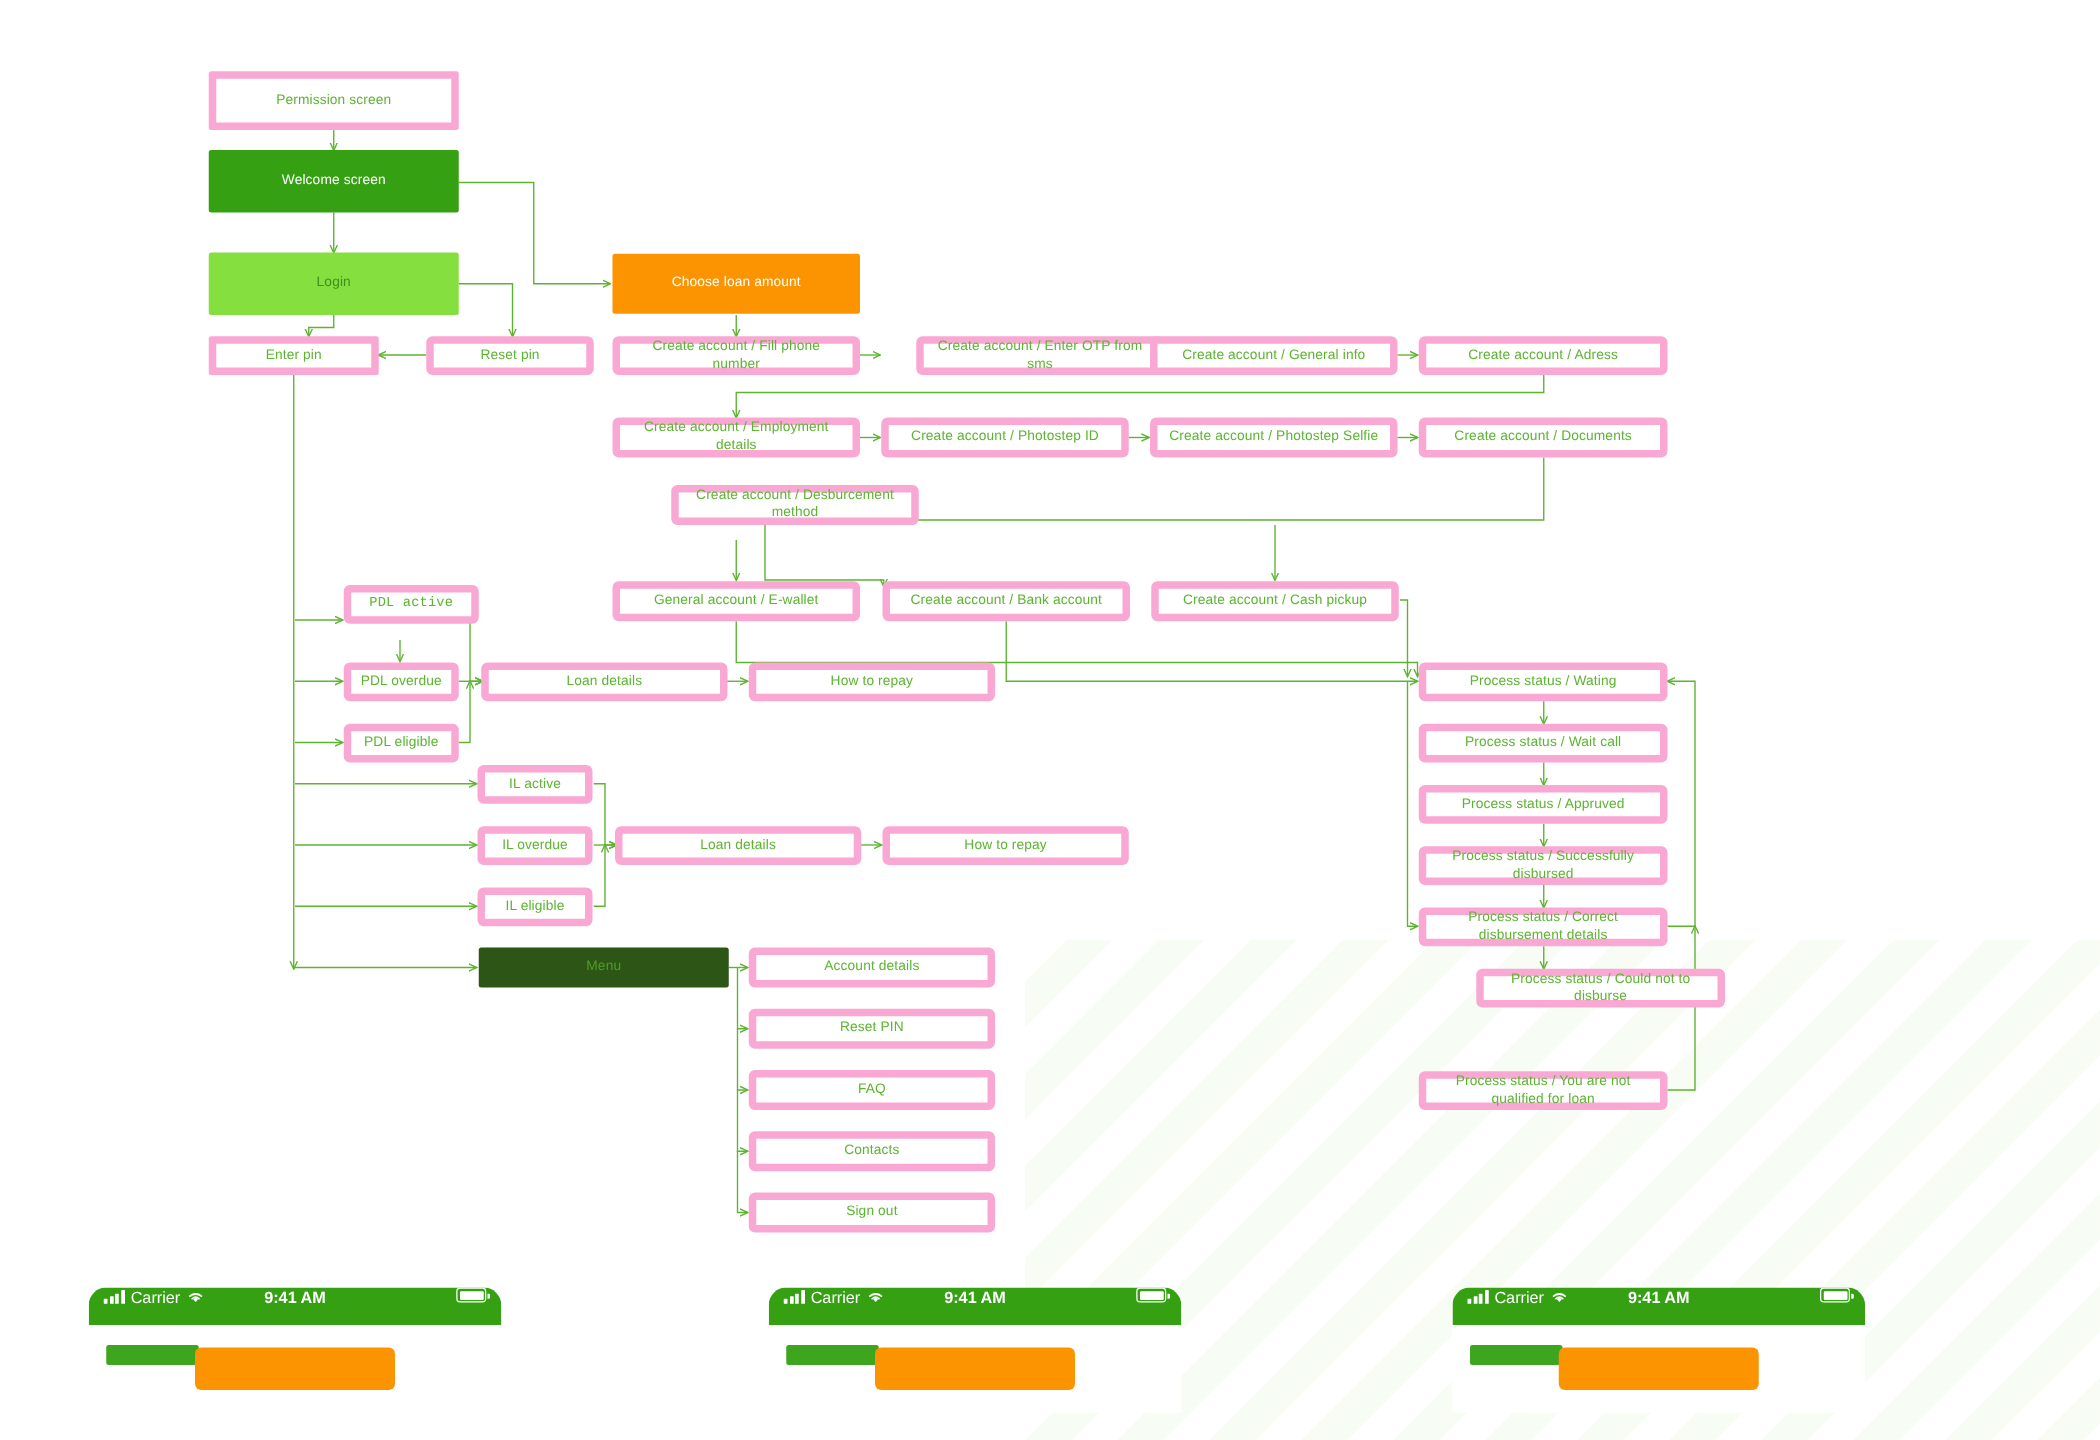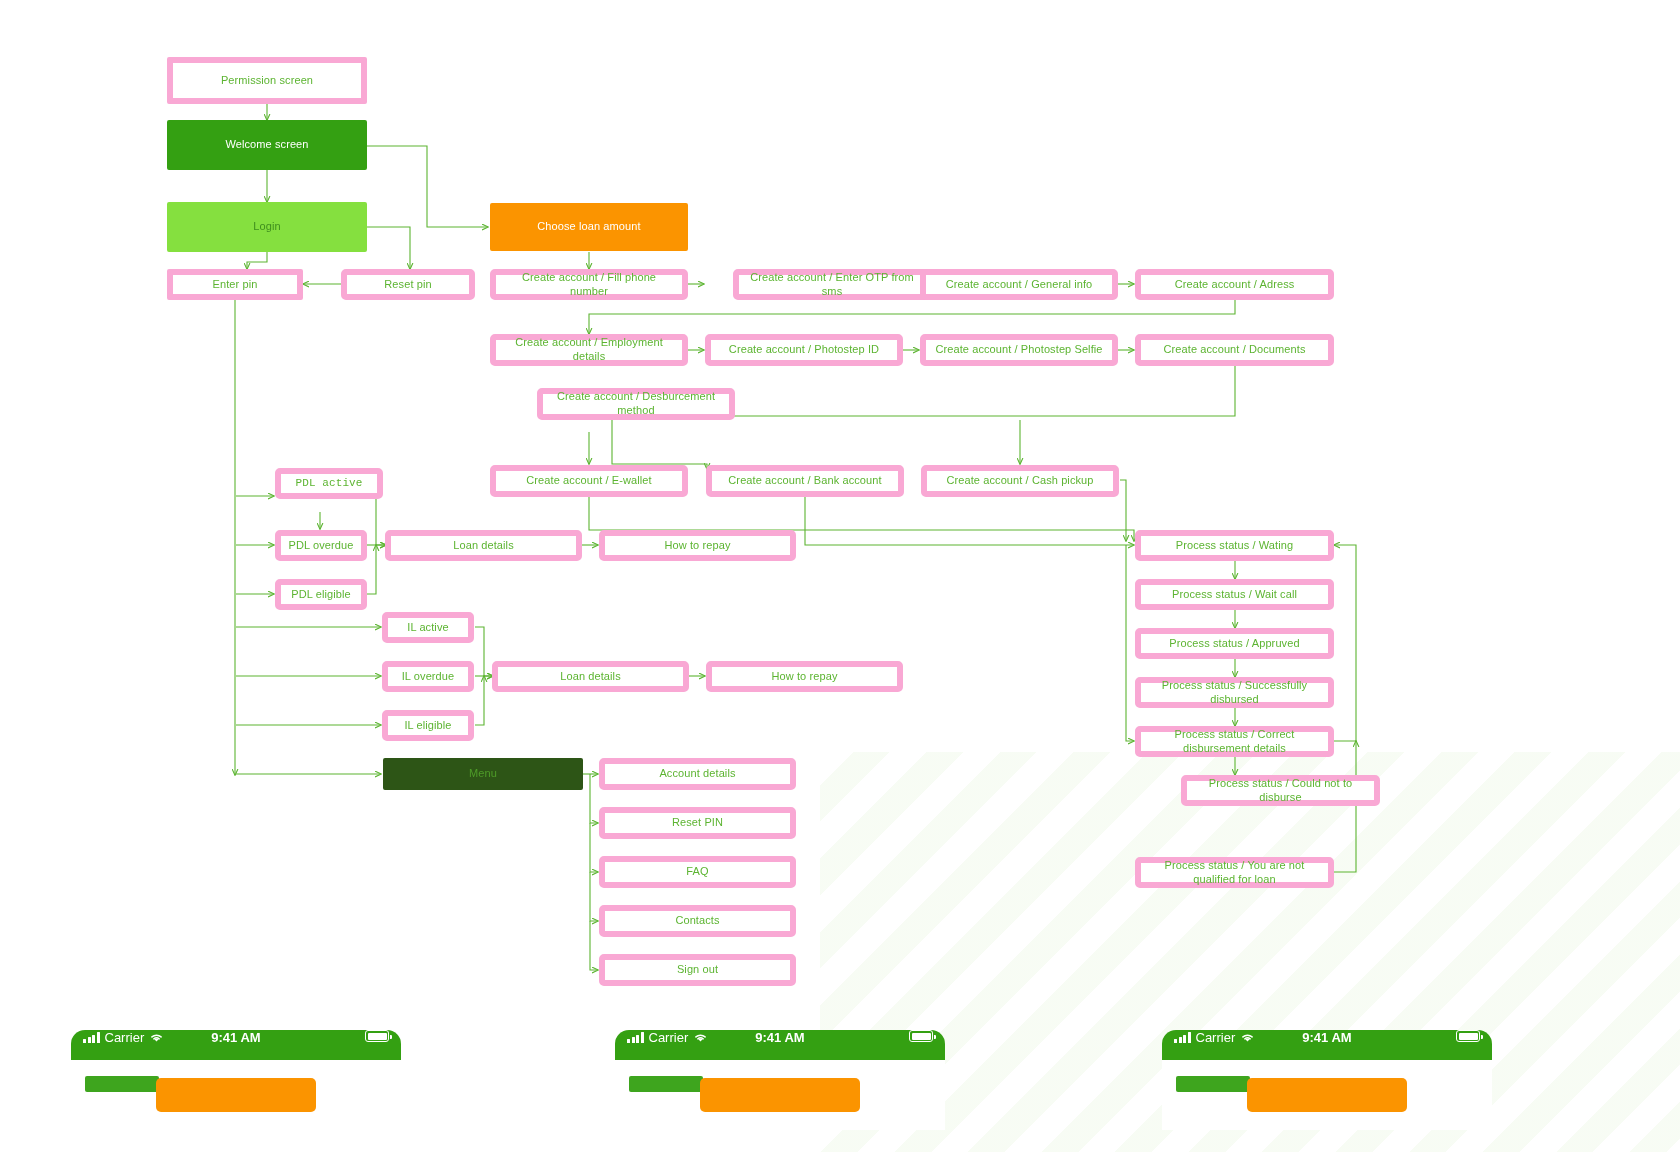--- a/index.html
+++ b/index.html
@@ -302,21 +302,21 @@
     <span>Create account / Photostep Selfie</span>
   </div>
   <div class="node" style="left:1135px; top:334px; width:199px; height:32px;">
     <span>Create account / Documents</span>
   </div>
 
   <div class="node" style="left:490px; top:388px; width:198px; height:32px;margin-left:47px;">
     <span>Create account / Desburcement method</span>
   </div>
   <div class="node" style="left:490px; top:465px; width:198px; height:32px;">
-    <span>Create account / E-wallet</span>
+    <span>General account / E-wallet</span>
   </div>
   <div class="node" style="left:706px; top:465px; width:198px; height:32px;">
     <span>Create account / Bank account</span>
   </div>
   <div class="node" style="left:921px; top:465px; width:198px; height:32px;">
     <span>Create account / Cash pickup</span>
   </div>
 
   <div class="node" style="left:275px; top:468px; width:108px; height:31px;font-family:Liberation Mono, monospace;">
     <span>PDL  active</span>

